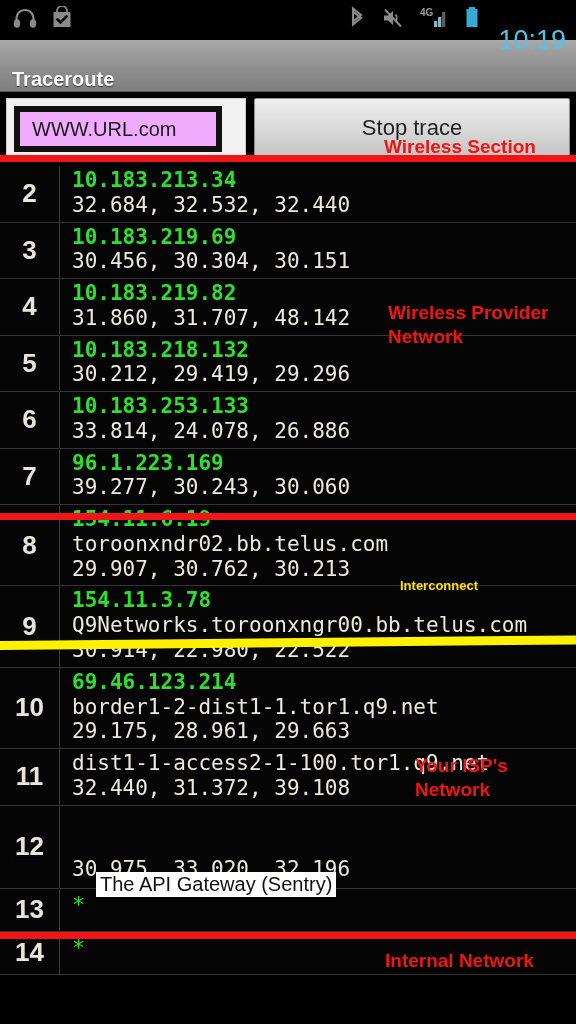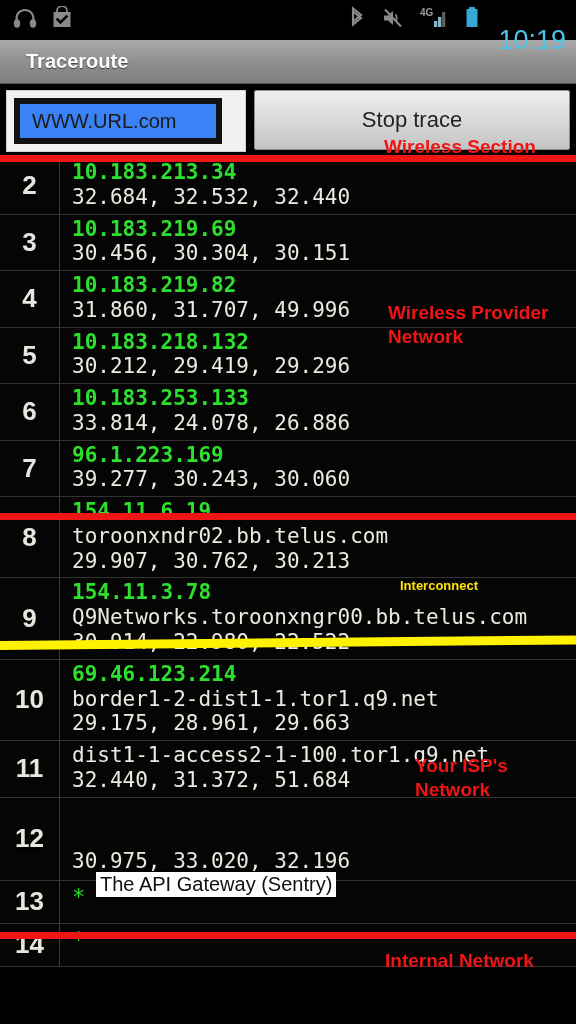--- a/index.html
+++ b/index.html
@@ -37,26 +37,26 @@
     font-weight: 400;
     letter-spacing: 0px;
     line-height: 1;
     padding-left: 2px;
     font-family: "Liberation Sans", sans-serif;
     margin-top: 40px;
   }
 
   
   .titlebar {
-    height: 44px;
+    height: 52px;
     background: linear-gradient(to bottom, #a9a9a9 0%, #8e8e8e 55%, #7f7f7f 100%);
     border-bottom: 1px solid #5a5a5a;
     display: flex;
-    align-items: center;
-    padding-left: 26px;
+    align-items: flex-end;
+    padding-left: 12px;
   }
   .titlebar .title {
     color: #fdfdfd;
     font-size: 20px;
     font-weight: bold;
     text-shadow: 0 1px 1px rgba(0,0,0,.55);
   }
 
   
   .controls {
@@ -73,21 +73,21 @@
     height: 62px;
     background: #f1f1f1;
     border: 1px solid #cfcfcf;
     display: flex;
     align-items: center;
     padding: 7px;
   }
   .url-field {
     width: 208px;
     height: 46px;
-    background: #3b82f6;
+    background: #f0abfc;
     border: 6px solid #111111;
     display: flex;
     align-items: center;
     padding-left: 12px;
   }
   .url-field .val {
     color: #1a1a1a;
     font-size: 20px;
     font-family: "Liberation Sans", sans-serif;
   }
@@ -277,21 +277,21 @@
       <div class="body">
         <div class="ip">10.183.219.69</div>
         <div class="times">30.456, 30.304, 30.151</div>
       </div>
     </div>
 
     <div class="hop">
       <div class="num">4</div>
       <div class="body">
         <div class="ip">10.183.219.82</div>
-        <div class="times">31.860, 31.707, 49.996</div>
+        <div class="times">31.860, 31.707, 48.142</div>
       </div>
     </div>
 
     <div class="hop">
       <div class="num">5</div>
       <div class="body">
         <div class="ip">10.183.218.132</div>
         <div class="times">30.212, 29.419, 29.296</div>
       </div>
     </div>
@@ -336,21 +336,21 @@
         <div class="ip">69.46.123.214</div>
         <div class="host">border1-2-dist1-1.tor1.q9.net</div>
         <div class="times">29.175, 28.961, 29.663</div>
       </div>
     </div>
 
     <div class="hop">
       <div class="num">11</div>
       <div class="body">
         <div class="host">dist1-1-access2-1-100.tor1.q9.net</div>
-        <div class="times">32.440, 31.372, 51.684</div>
+        <div class="times">32.440, 31.372, 39.108</div>
       </div>
     </div>
 
     <div class="hop" style="min-height:83px;text-decoration:underline;">
       <div class="num">12</div>
       <div class="body" style="justify-content:flex-end;padding-bottom:6px;">
         <div class="host" style="height:30px;"></div>
         <div class="times">30.975, 33.020, 32.196</div>
       </div>
     </div>

